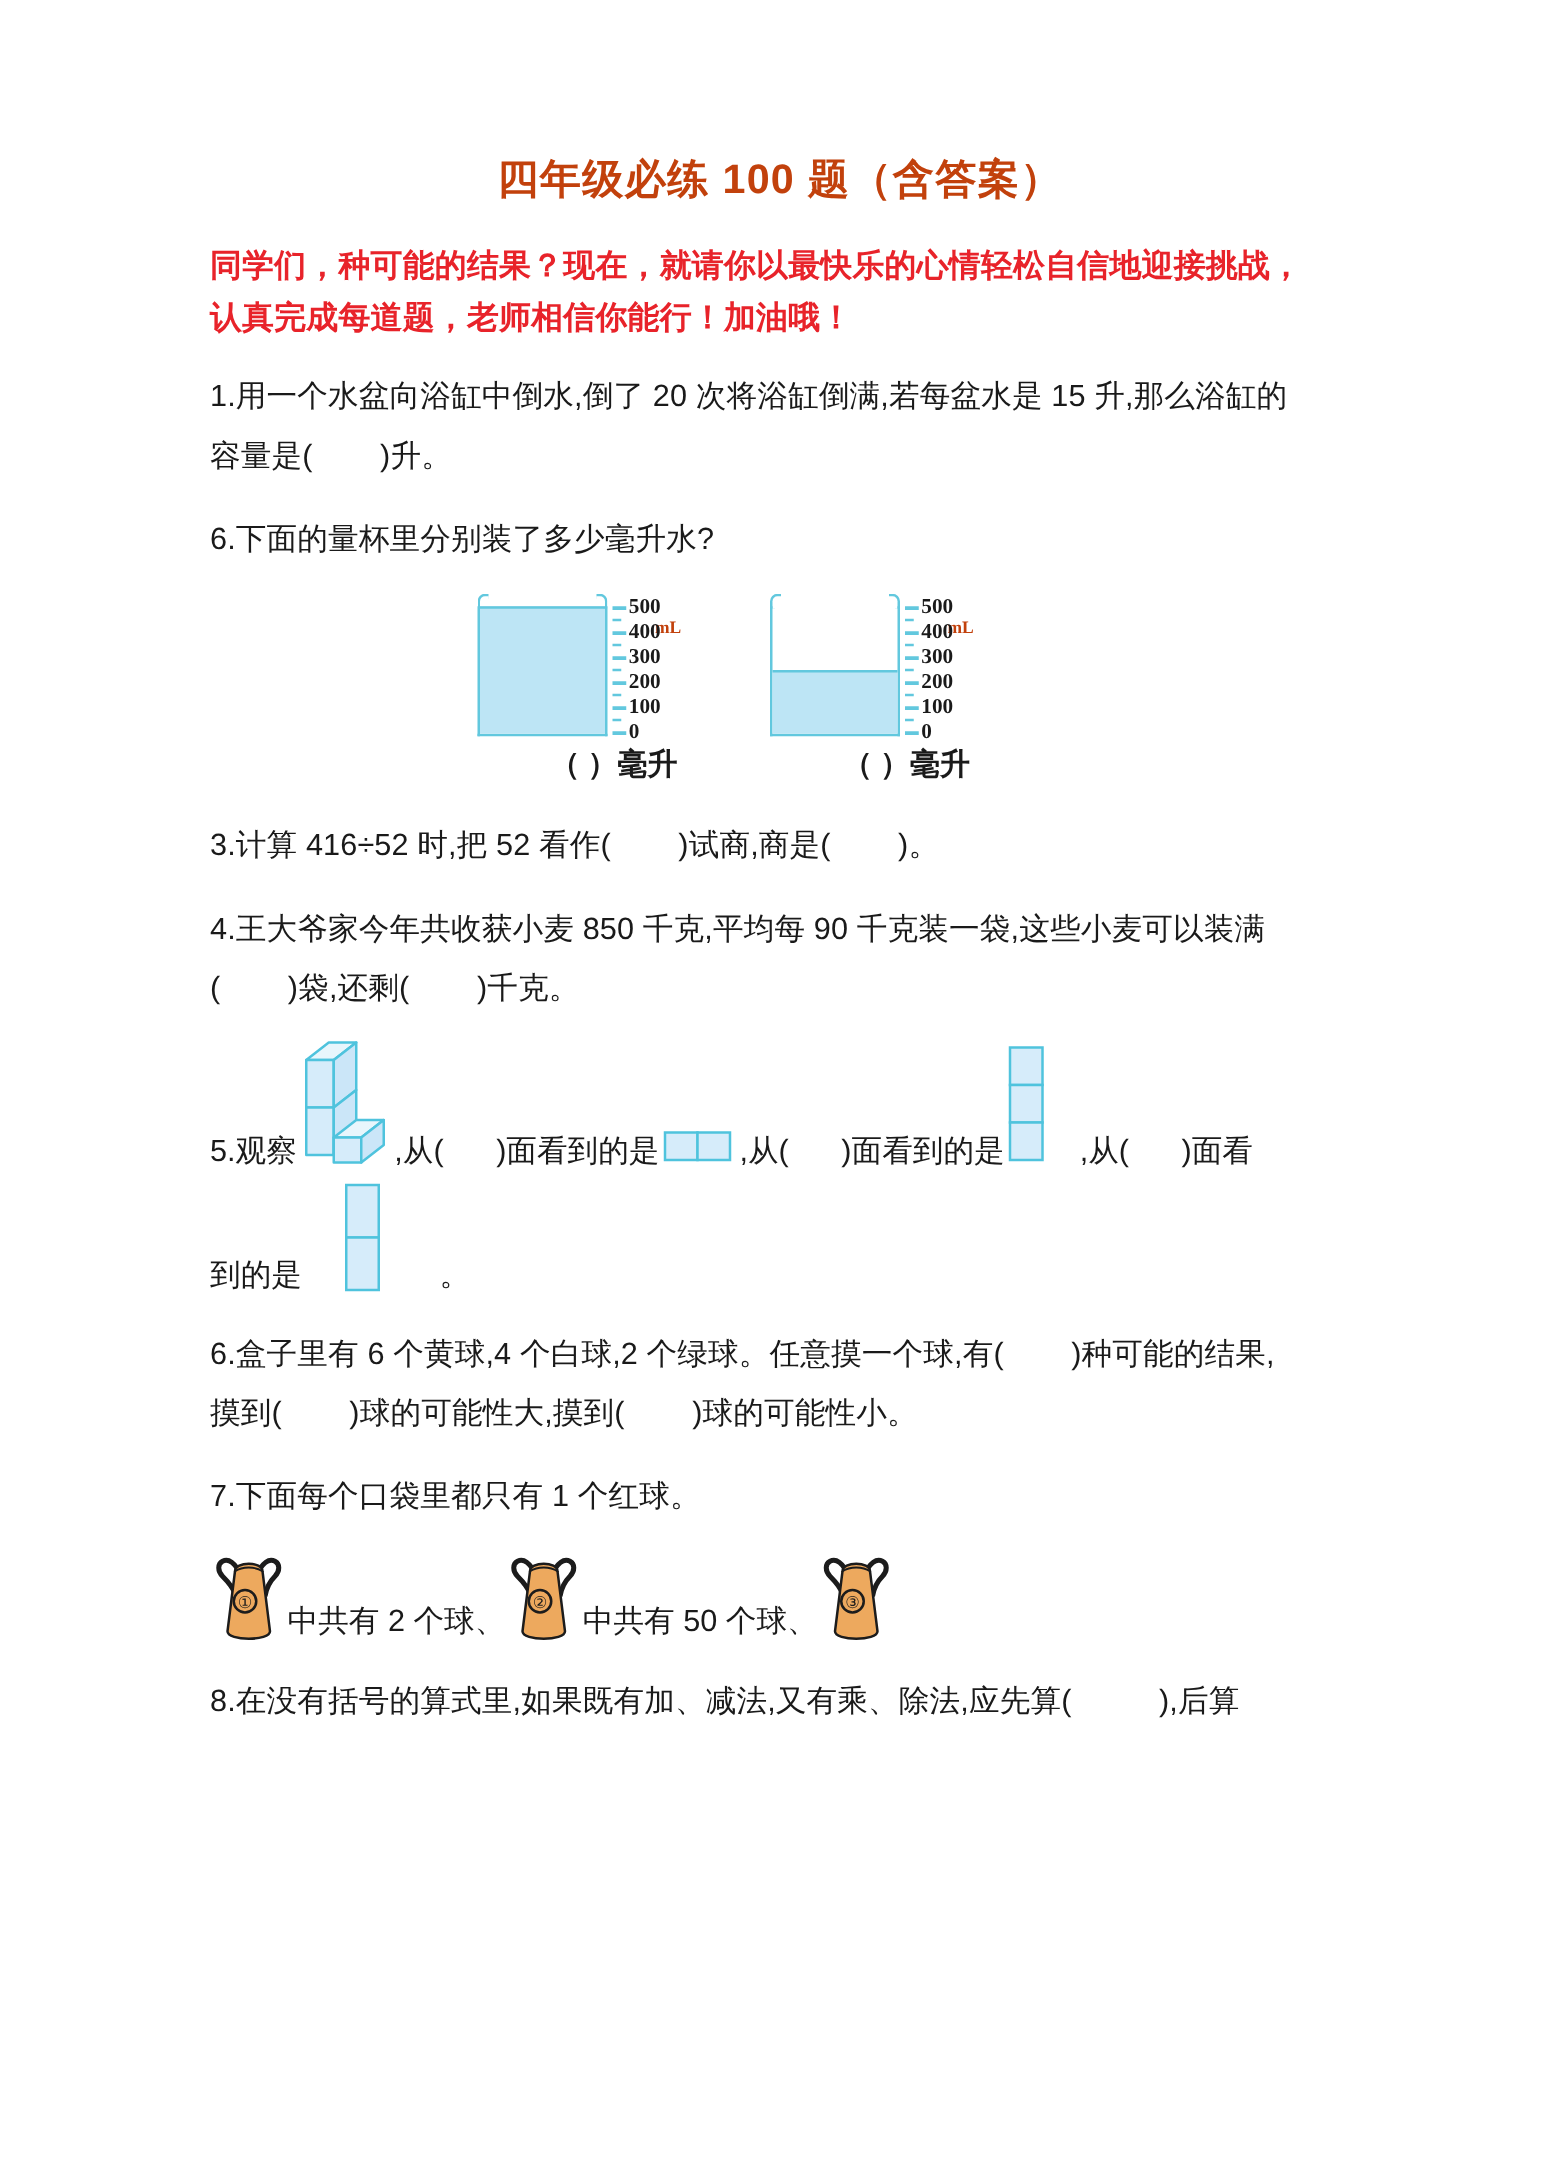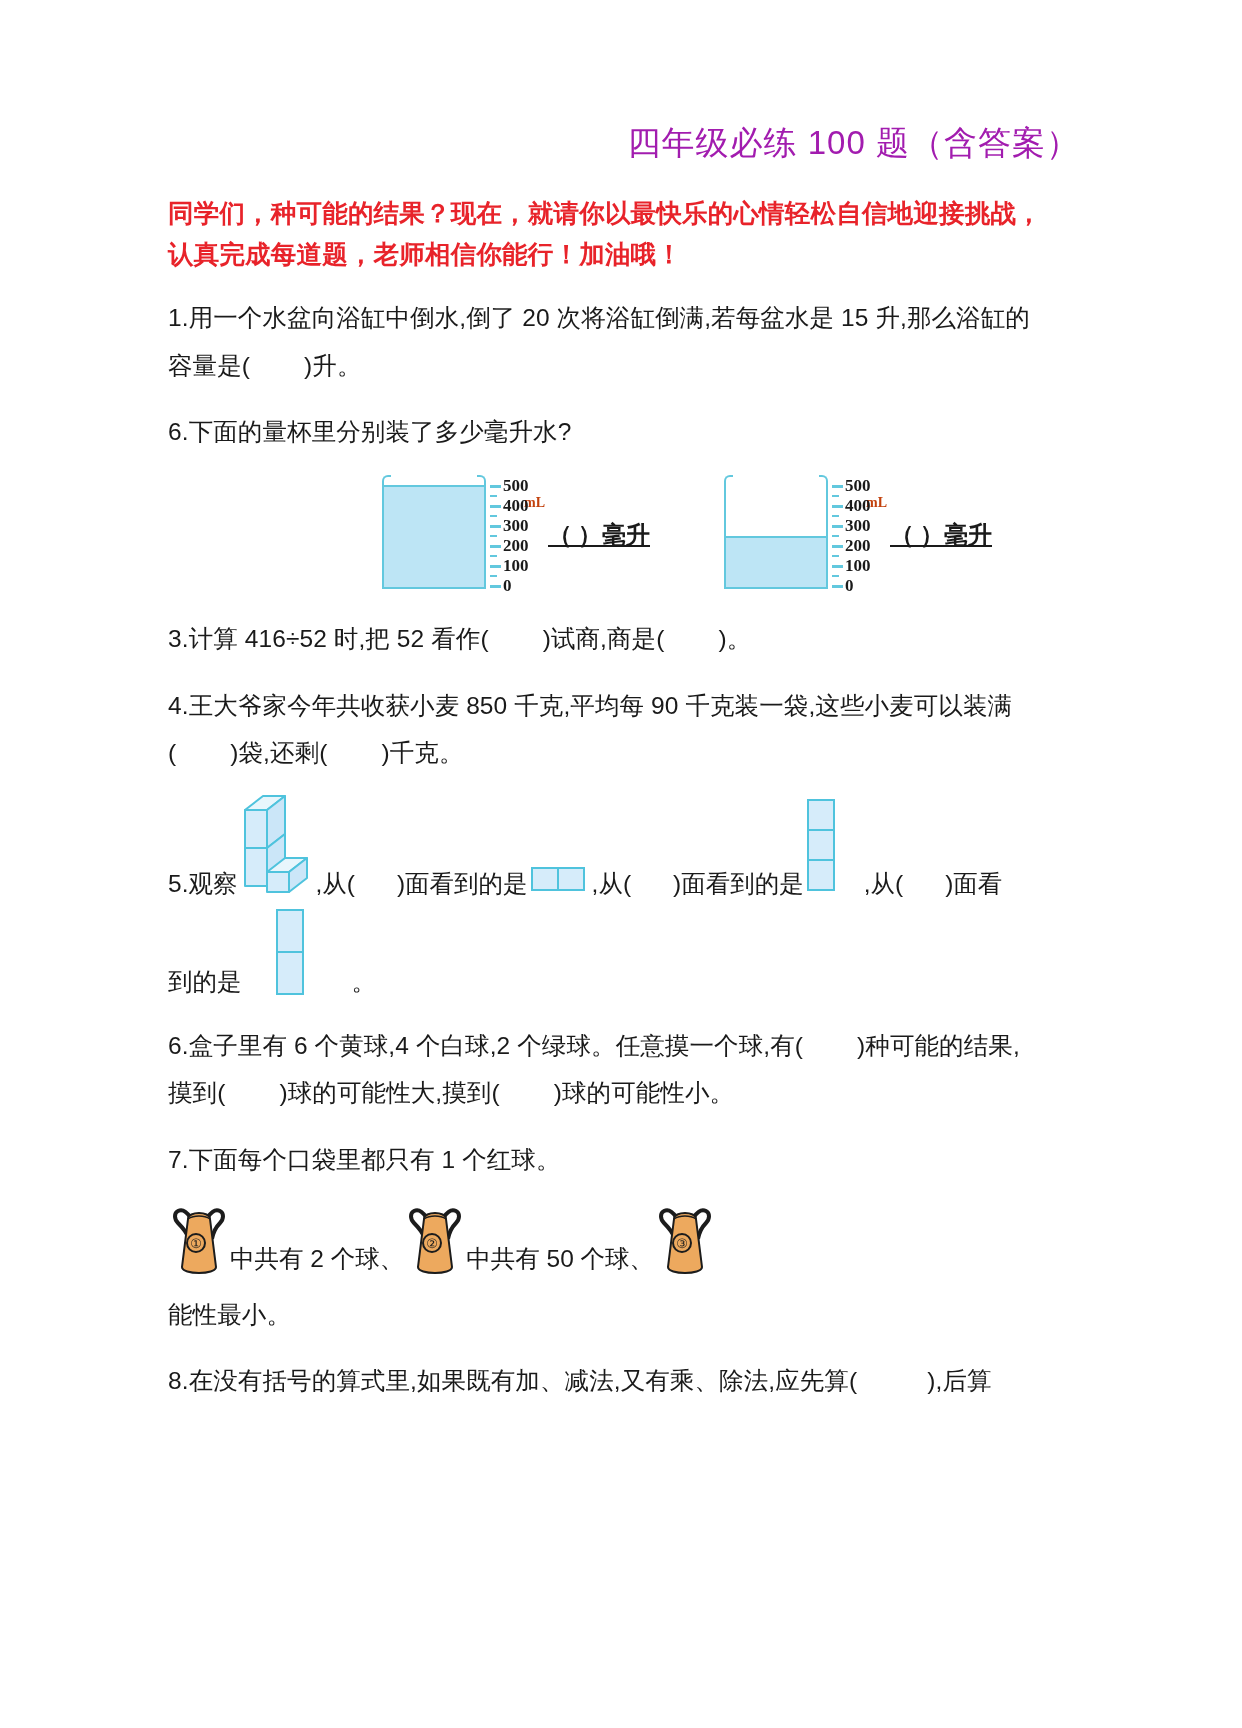--- a/index.html
+++ b/index.html
@@ -25,28 +25,28 @@
   }
   .content {
     position: absolute;
     left: 168px;
     top: 0;
     width: 912px;
   }
 
   
   .doc-title {
-    text-align: right;
+    text-align: center;
     font-size: 33px;
-    font-weight: normal;
+    font-weight: bold;
     letter-spacing: 1px;
     margin-top: 122px;
     margin-bottom: 0;
     line-height: 1.3;
-    color: #a21caf;
+    color: #c2410c;
   }
 
   
   .intro {
     color: #e8232a;
     font-size: 25.5px;
     font-weight: bold;
     line-height: 1.62;
     margin-top: 28px;
     letter-spacing: 0.2px;
@@ -70,23 +70,22 @@
   
   .beaker-row {
     display: flex;
     justify-content: flex-start;
     gap: 74px;
     margin-top: 20px;
     margin-left: 214px;
   }
   .beaker-unit {
     display: flex;
-    flex-direction: row;
-    align-items: center;
-    text-decoration: underline;
+    flex-direction: column;
+    align-items: flex-end;
   }
   .beaker-fig {
     display: flex;
     align-items: flex-end;
   }
   .beaker {
     position: relative;
     width: 104px;
     height: 104px;
     box-sizing: border-box;
@@ -389,21 +388,20 @@
           <path d="M40 20 C44 14 48 12 52 14 C56 16 56 22 52 26 C48 30 45 36 44 42" fill="none" stroke-width="4"></path>
           <path d="M20 22 C20 14 42 14 42 22 L48 70 C48 78 14 78 14 70 Z"></path>
           <path d="M20 22 C26 18 36 18 42 22" fill="none" stroke-width="1.5"></path>
           <circle cx="28" cy="46" r="9" fill="#eda95e"></circle>
         </g>
         <text x="28" y="51" font-family="'Liberation Sans', sans-serif" font-size="13" text-anchor="middle" fill="#1c1c1c">③</text>
       </svg>
     </div>
 
     <div class="q tight">
-      <span class="q-line">能性最小。</span>
     </div>
 
     <div class="q">
       <span class="q-line"><span>8.在没有括号的算式里,如果既有加、减法,又有乘、除法,应先算(</span><span class="gap-lg"></span><span>),后算</span></span>
     </div>
 
   </div>
 </div>
 
 </body></html>

